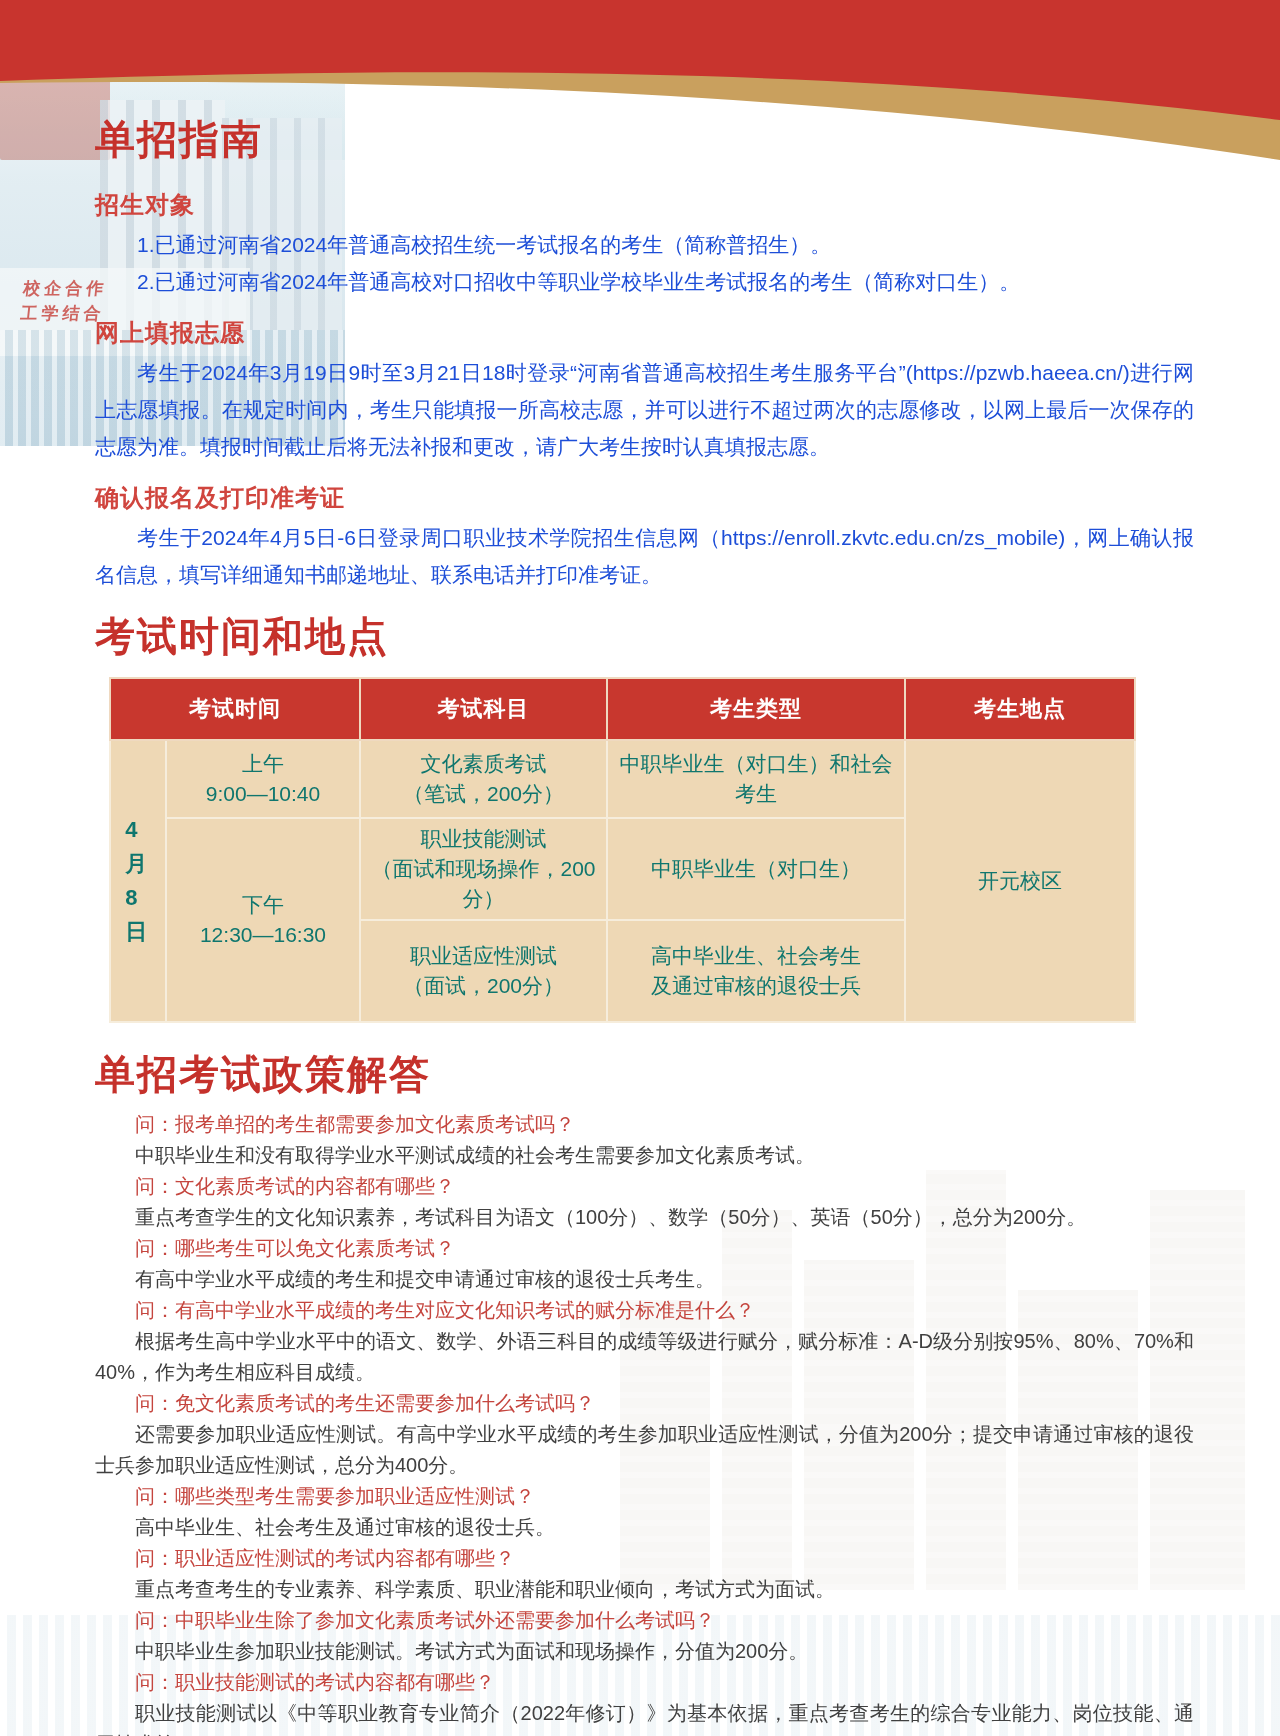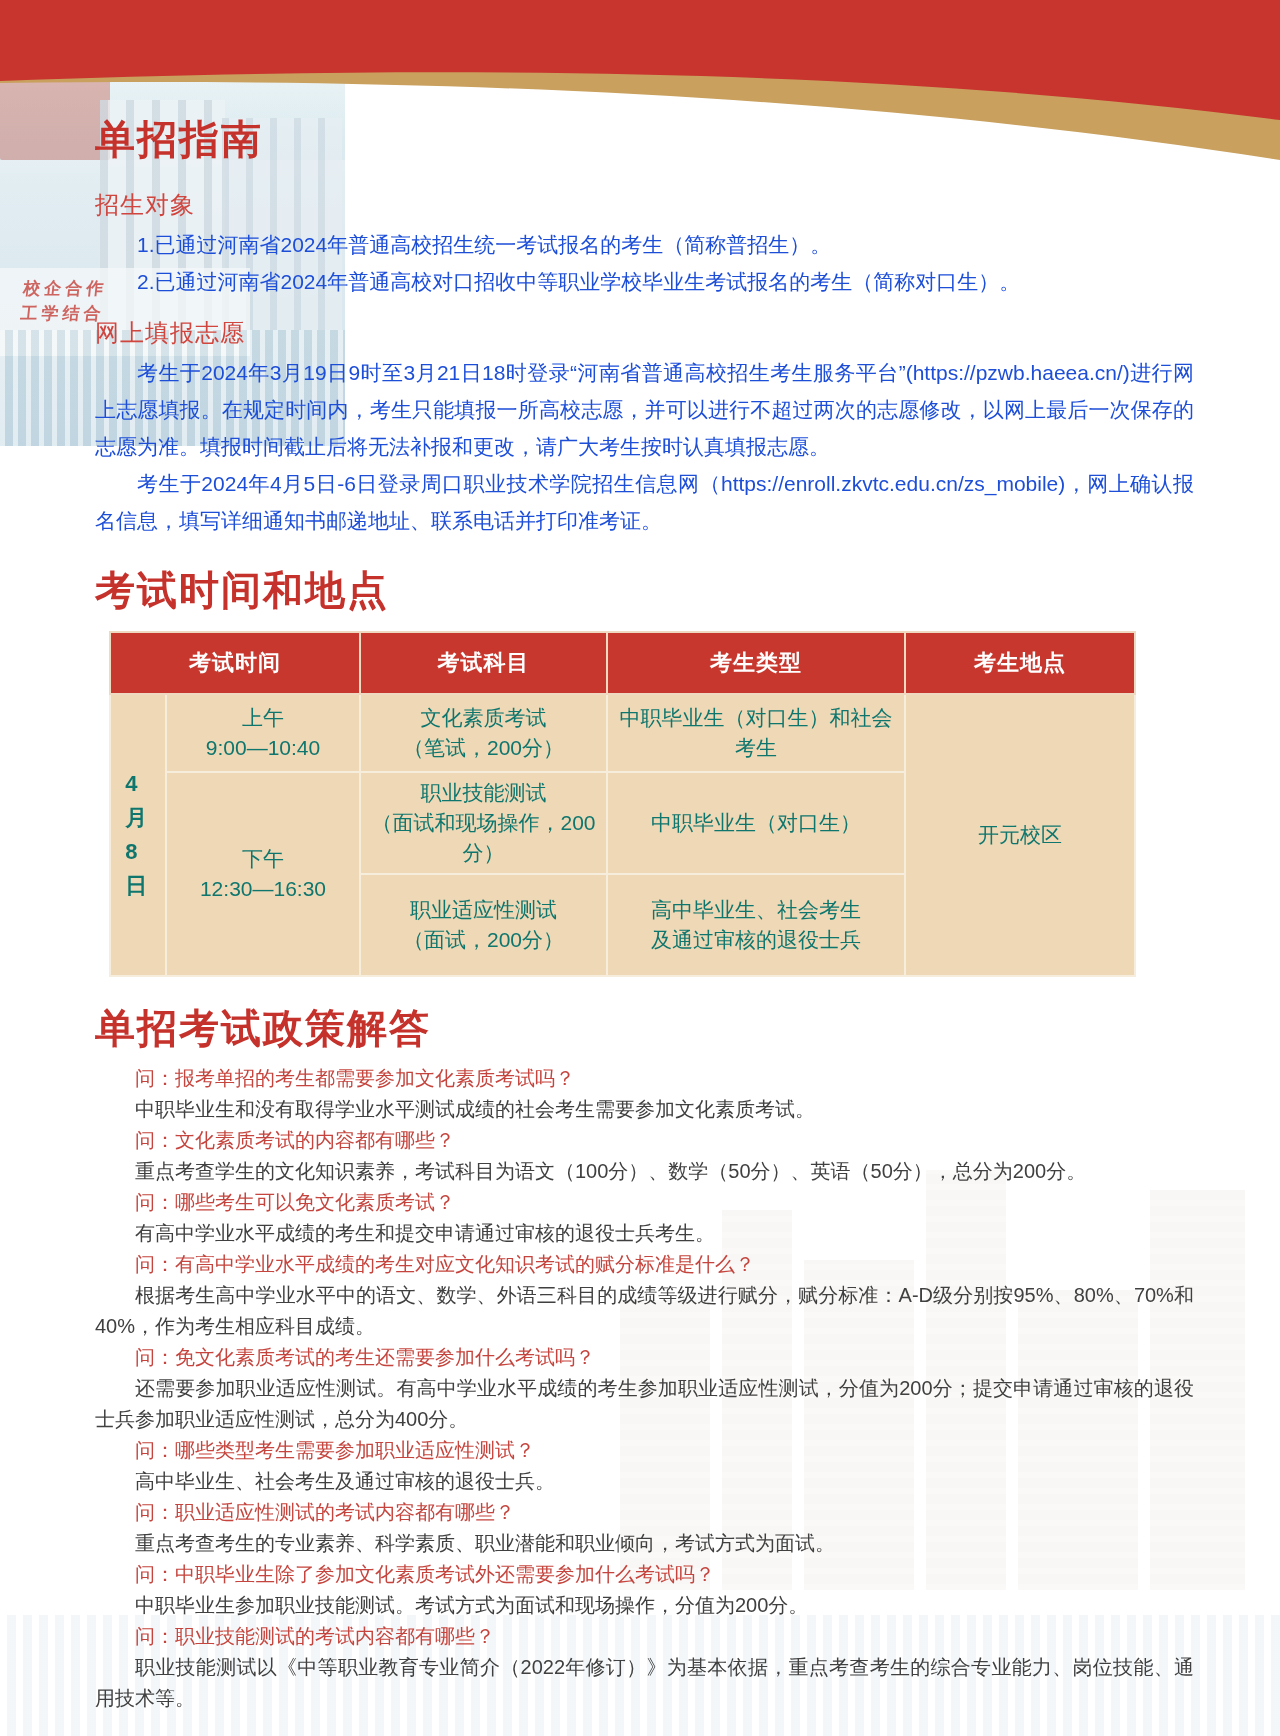--- a/index.html
+++ b/index.html
@@ -43,25 +43,25 @@
     background:linear-gradient(180deg, rgba(255,255,255,0), rgba(198,219,230,.55));
     background-image:repeating-linear-gradient(90deg, rgba(255,255,255,.4) 0 7px, rgba(185,208,220,.22) 7px 16px);
     opacity:.8; }
 
   
   .content { position:relative; z-index:2; padding:118px 86px 0 95px; }
   h1.big {
     margin:0; font-size:40px; line-height:42px; font-weight:700;
     color:#c5312b; letter-spacing:2px;
   }
-  h1.big.exam-title { margin-top:30px; }
+  h1.big.exam-title { margin-top:22px; }
   h1.big.qa-title { margin-top:30px; margin-bottom:14px; }
   h2.sub {
     margin:30px 0 6px; font-size:24px; line-height:30px;
-    color:#d0453e; font-weight:400; letter-spacing:1px;
+    color:#d0453e; font-weight:700; letter-spacing:1px;
   }
   h2.sub.tight { margin-top:18px; }
   p.body {
     margin:0; font-size:21px; line-height:37px; color:#1d4ed8;
     text-indent:2em; text-align:justify;
   }
 
   
   table.sched {
     table-layout:fixed; border-collapse:collapse;
@@ -129,20 +129,21 @@
 
     <h1 class="big">单招指南</h1>
 
     <h2 class="sub">招生对象</h2>
     <p class="body">1.已通过河南省2024年普通高校招生统一考试报名的考生（简称普招生）。</p>
     <p class="body">2.已通过河南省2024年普通高校对口招收中等职业学校毕业生考试报名的考生（简称对口生）。</p>
 
     <h2 class="sub tight">网上填报志愿</h2>
     <p class="body">考生于2024年3月19日9时至3月21日18时登录“河南省普通高校招生考生服务平台”(https://pzwb.haeea.cn/)进行网上志愿填报。在规定时间内，考生只能填报一所高校志愿，并可以进行不超过两次的志愿修改，以网上最后一次保存的志愿为准。填报时间截止后将无法补报和更改，请广大考生按时认真填报志愿。</p>
 
+    <h2 class="sub tight">确认报名及打印准考证</h2>
     <p class="body">考生于2024年4月5日-6日登录周口职业技术学院招生信息网（https://enroll.zkvtc.edu.cn/zs_mobile)，网上确认报名信息，填写详细通知书邮递地址、联系电话并打印准考证。</p>
 
     <h1 class="big exam-title">考试时间和地点</h1>
 
     <table class="sched">
       <colgroup>
         <col style="width:56px">
           <col style="width:194px">
           <col style="width:247px">
           <col style="width:298px">

